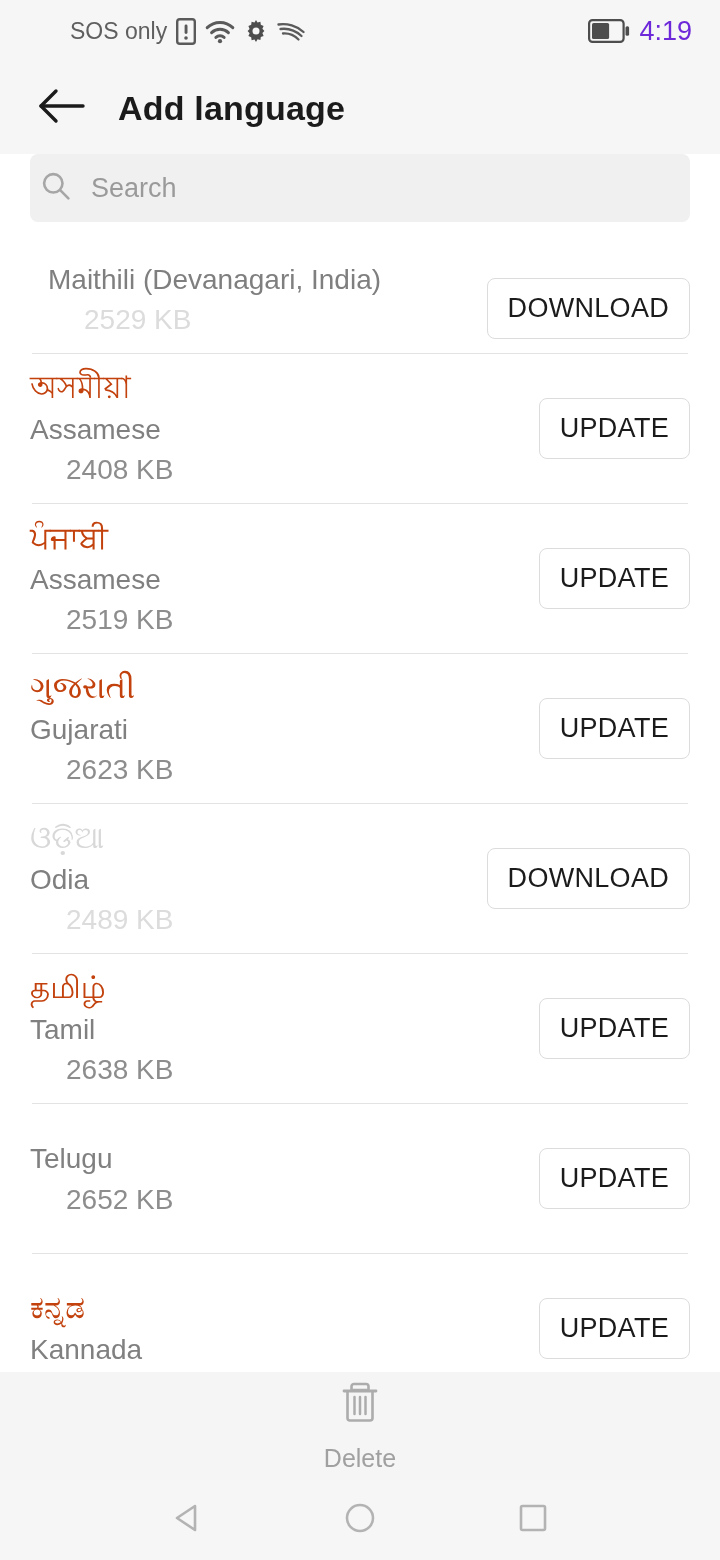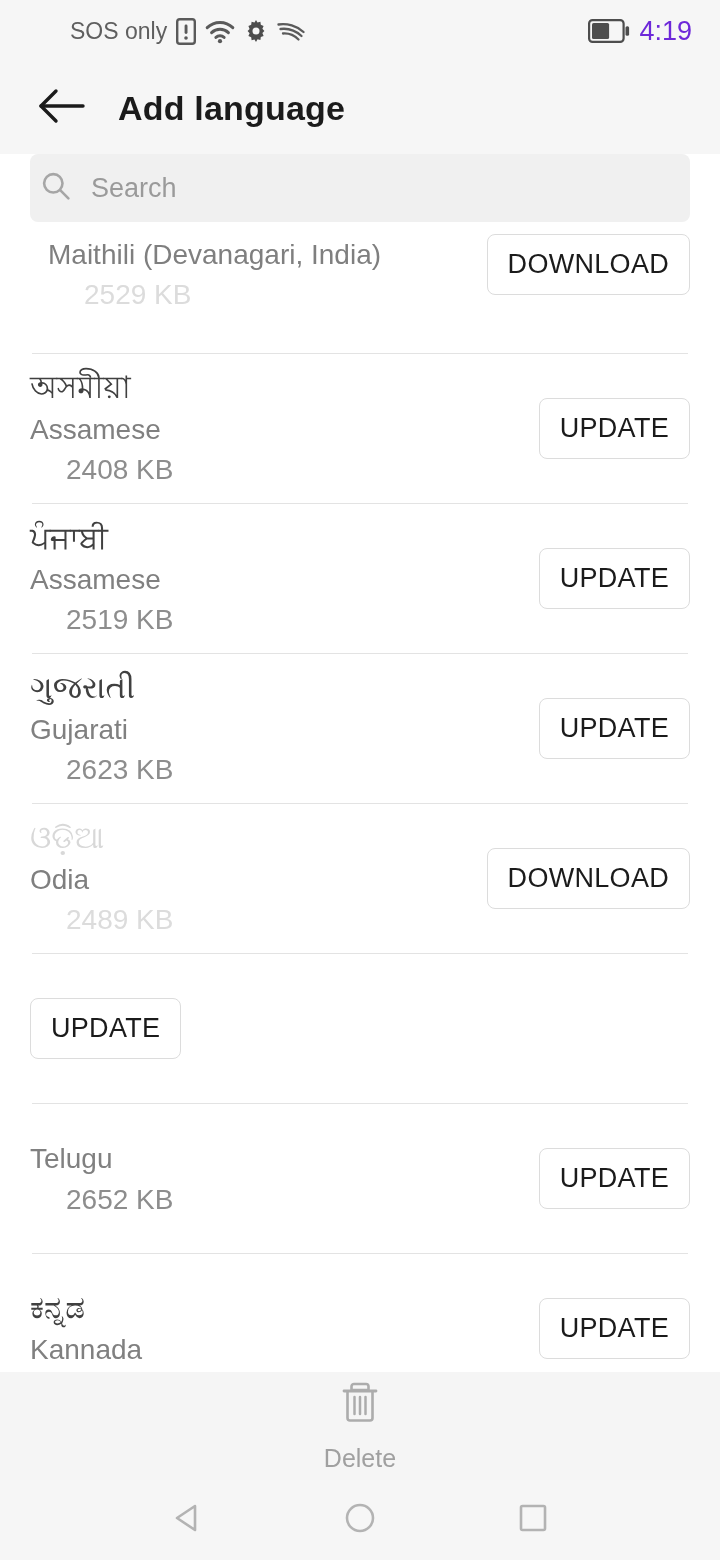--- a/index.html
+++ b/index.html
@@ -73,27 +73,27 @@
     position:relative;
   }
   .row {
     position:relative;
     display:flex; align-items:center;
     padding:0 30px 0 30px;
     min-height:149px;
   }
   .row.clipped {
     min-height:119px;
-    align-items:flex-start;
+    align-items:flex-end;
     padding-bottom:14px;
     padding-left:48px;
   }
   .row-texts { flex:1 1 auto; min-width:0; }
   .native {
-    font-size:31px; color:#404040;
+    font-size:31px; color:#c2410c;
     line-height:1.32; white-space:nowrap;
   }
   .latin {
     font-size:28px; color:#808080;
     line-height:1.36; margin-top:2px;
   }
   .size {
     font-size:28px; color:#8d8d8d;
     line-height:1.36; margin-top:2px;margin-left:36px;
   }
@@ -266,20 +266,25 @@
       <div class="row faded">
         <div class="row-texts">
           <div class="native">ଓଡ଼ିଆ</div>
           <div class="latin">Odia</div>
           <div class="size">2489 KB</div>
         </div>
         <div class="action-btn wide">DOWNLOAD</div>
       </div>
       <div class="divider"></div>
       <div class="row">
+        <div class="row-texts">
+          <div class="native">தமிழ்</div>
+          <div class="latin">Tamil</div>
+          <div class="size">2638 KB</div>
+        </div>
         <div class="action-btn">UPDATE</div>
       </div>
       <div class="divider"></div>
       <div class="row">
         <div class="row-texts">
           <div class="latin">Telugu</div>
           <div class="size">2652 KB</div>
         </div>
         <div class="action-btn">UPDATE</div>
       </div>

